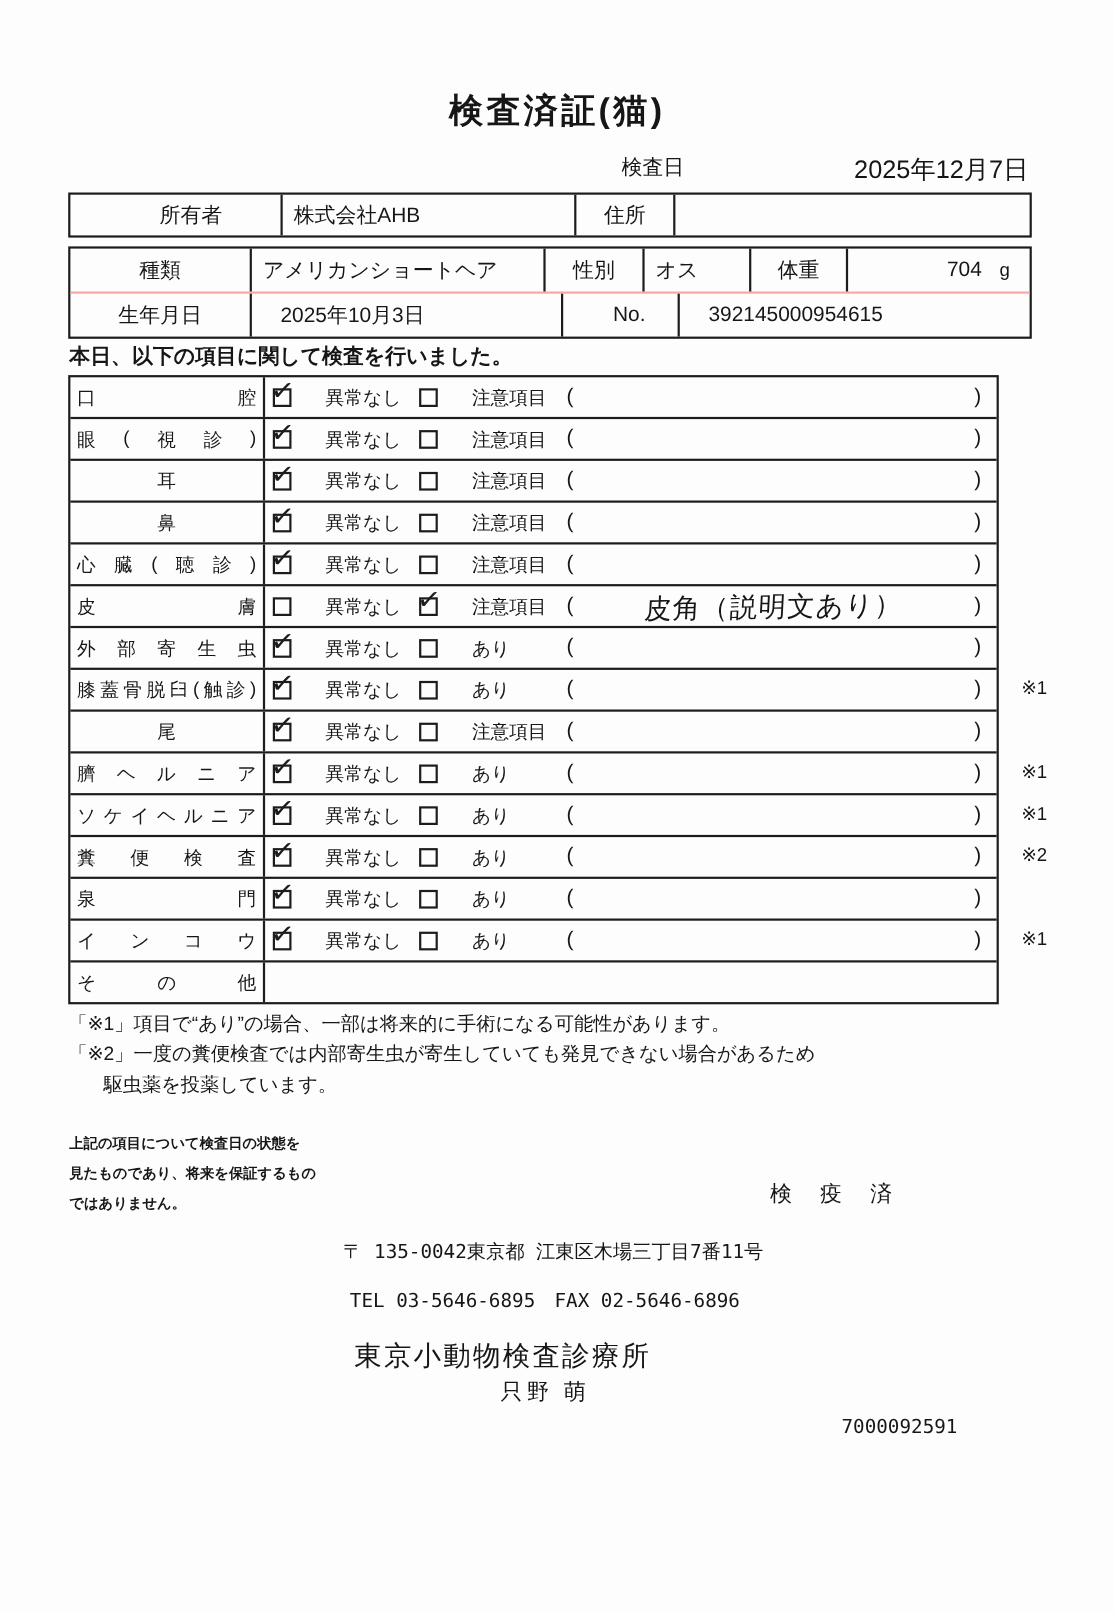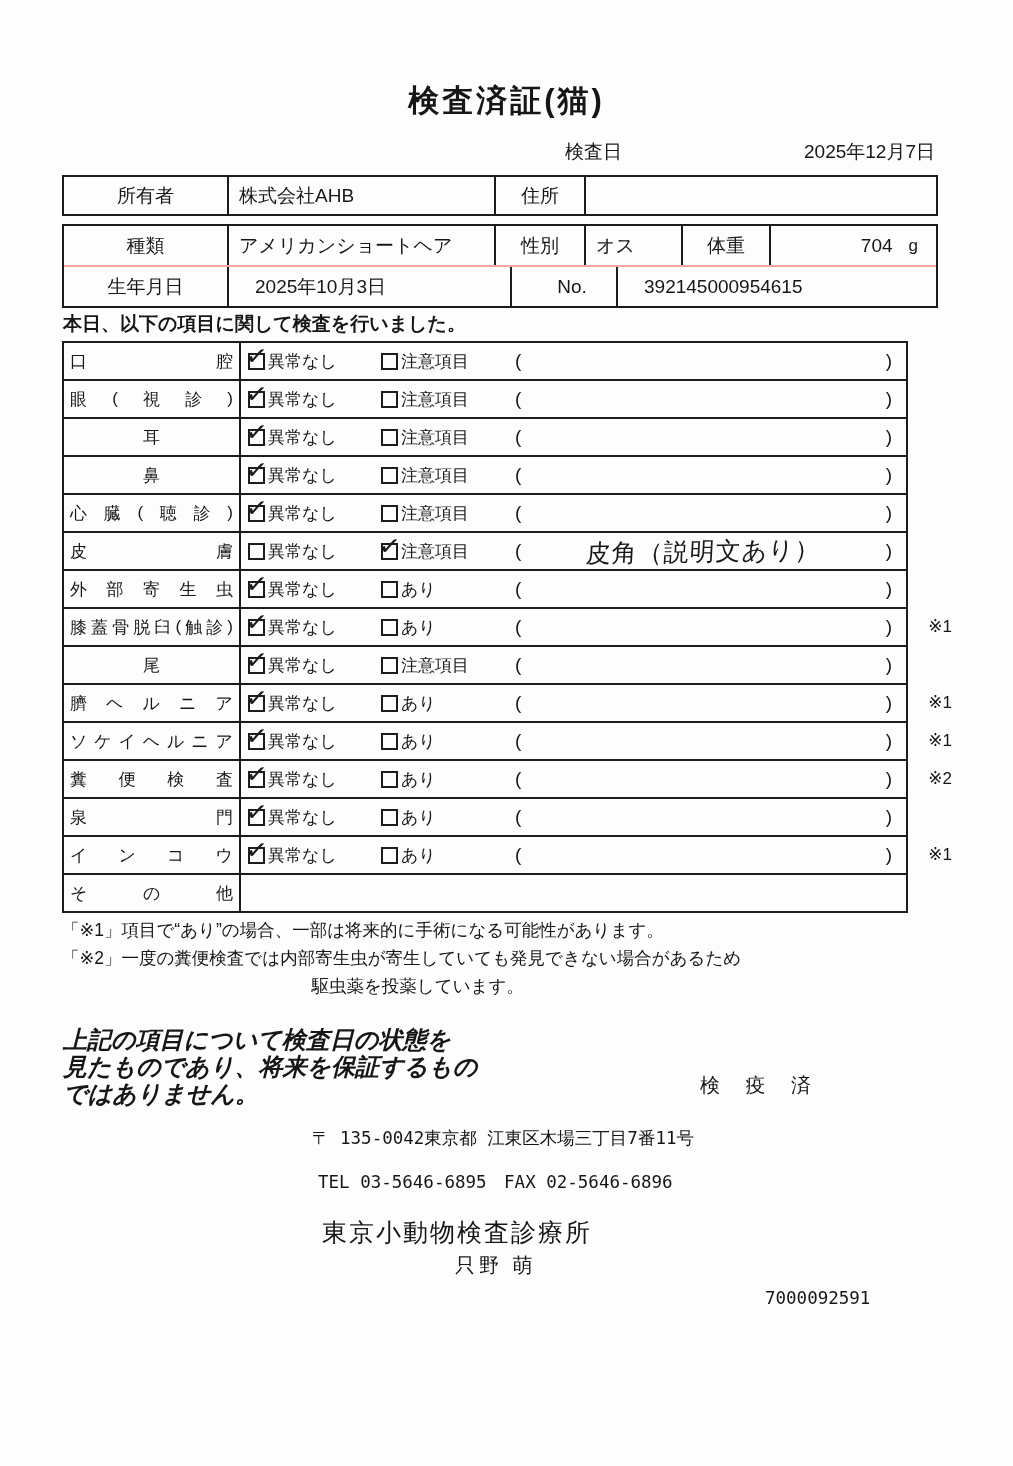--- a/index.html
+++ b/index.html
@@ -14,30 +14,30 @@
   }
   .abs{position:absolute;}
 
   
   .doc-title{
     top:80px;left:0;width:100%;
     text-align:center;
     font-size:31px;font-weight:bold;letter-spacing:3px;
   }
   .exam-date-label{top:139px;left:565px;font-size:19px;}
-  .exam-date-value{top:139px;right:78px;font-size:19px;}
+  .exam-date-value{top:139px;right:78px;font-size:23px;}
 
   
   .info-table{
     left:62px;width:876px;
     border:2px solid #1c1c1c;
     box-sizing:border-box;
     background:#fdfdfd;
   }
-  .t1{top:175px;}
+  .t1{top:175px;padding-left:28px;}
   .t2{top:224px;}
   .info-row{display:flex;height:37px;}
   .t2 .info-row{height:39px;}
   .t2 .info-row + .info-row{border-top:2px solid #fca5a5;gap:16px;}
   .cell{
     display:flex;align-items:center;
     box-sizing:border-box;
     font-size:19px;
     padding:0 10px;
     border-right:2px solid #1c1c1c;
@@ -72,21 +72,21 @@
     width:163px;min-width:163px;
     border-right:2px solid #1c1c1c;
     display:flex;align-items:center;
     padding:0 6px;box-sizing:content-box;
     font-size:17px;
   }
   .exam-label.justify{justify-content:space-between;}
   .exam-label.center{justify-content:center;}
   .exam-body{flex:1;display:flex;align-items:center;}
   .exam-options{display:flex;width:274px;min-width:274px;padding-left:7px;box-sizing:border-box;align-items:center;}
-  .opt{display:flex;align-items:center;font-size:17px;white-space:nowrap;}
+  .opt{display:flex;align-items:center;font-size:17px;white-space:nowrap;gap:28px;}
   .opt:first-child{width:133px;min-width:133px;}
   .cb{
     width:13px;height:13px;
     border:2px solid #1c1c1c;
     display:inline-block;position:relative;
     margin-right:3px;flex:none;
   }
   .cb.checked::after{
     content:"✓";
     position:absolute;left:-4px;top:-14px;
@@ -106,27 +106,27 @@
     transform:rotate(-1deg) skewX(-4deg);
     white-space:nowrap;
   }
   .exam-mark{
     position:absolute;right:-46px;top:7px;
     font-size:17px;white-space:nowrap;
   }
 
   
   .notes{top:916px;left:62px;font-size:17.5px;line-height:28px;}
-  .note-indent{margin-left:32px;text-align:center;}
+  .note-indent{margin-left:32px;}
 
   
   .disclaimer{
     top:1026px;left:63px;
-    font-size:24px;line-height:27px;
-    white-space:pre-line;font-weight:bold;font-style:italic;
+    font-size:13px;line-height:27px;
+    white-space:pre-line;font-weight:bold;
   }
   .quarantine{top:1072px;left:700px;font-size:20px;letter-spacing:10px;white-space:nowrap;}
   .addr-line{top:1126px;left:312px;font-size:17.5px;display:flex;font-family:"DejaVu Sans Mono","Liberation Sans",sans-serif;white-space:nowrap;}
   .tel-line{top:1170px;left:318px;font-size:17.5px;font-family:"DejaVu Sans Mono","Liberation Sans",sans-serif;white-space:nowrap;}
   .clinic-name{top:1216px;left:322px;font-size:25px;letter-spacing:2px;white-space:nowrap;}
   .examiner{top:1252px;left:455px;font-size:20px;letter-spacing:4px;white-space:nowrap;}
   .serial{top:1288px;left:765px;font-size:17.5px;font-family:"DejaVu Sans Mono","Liberation Sans",sans-serif;}
 </style>
 </head>
 <body>

